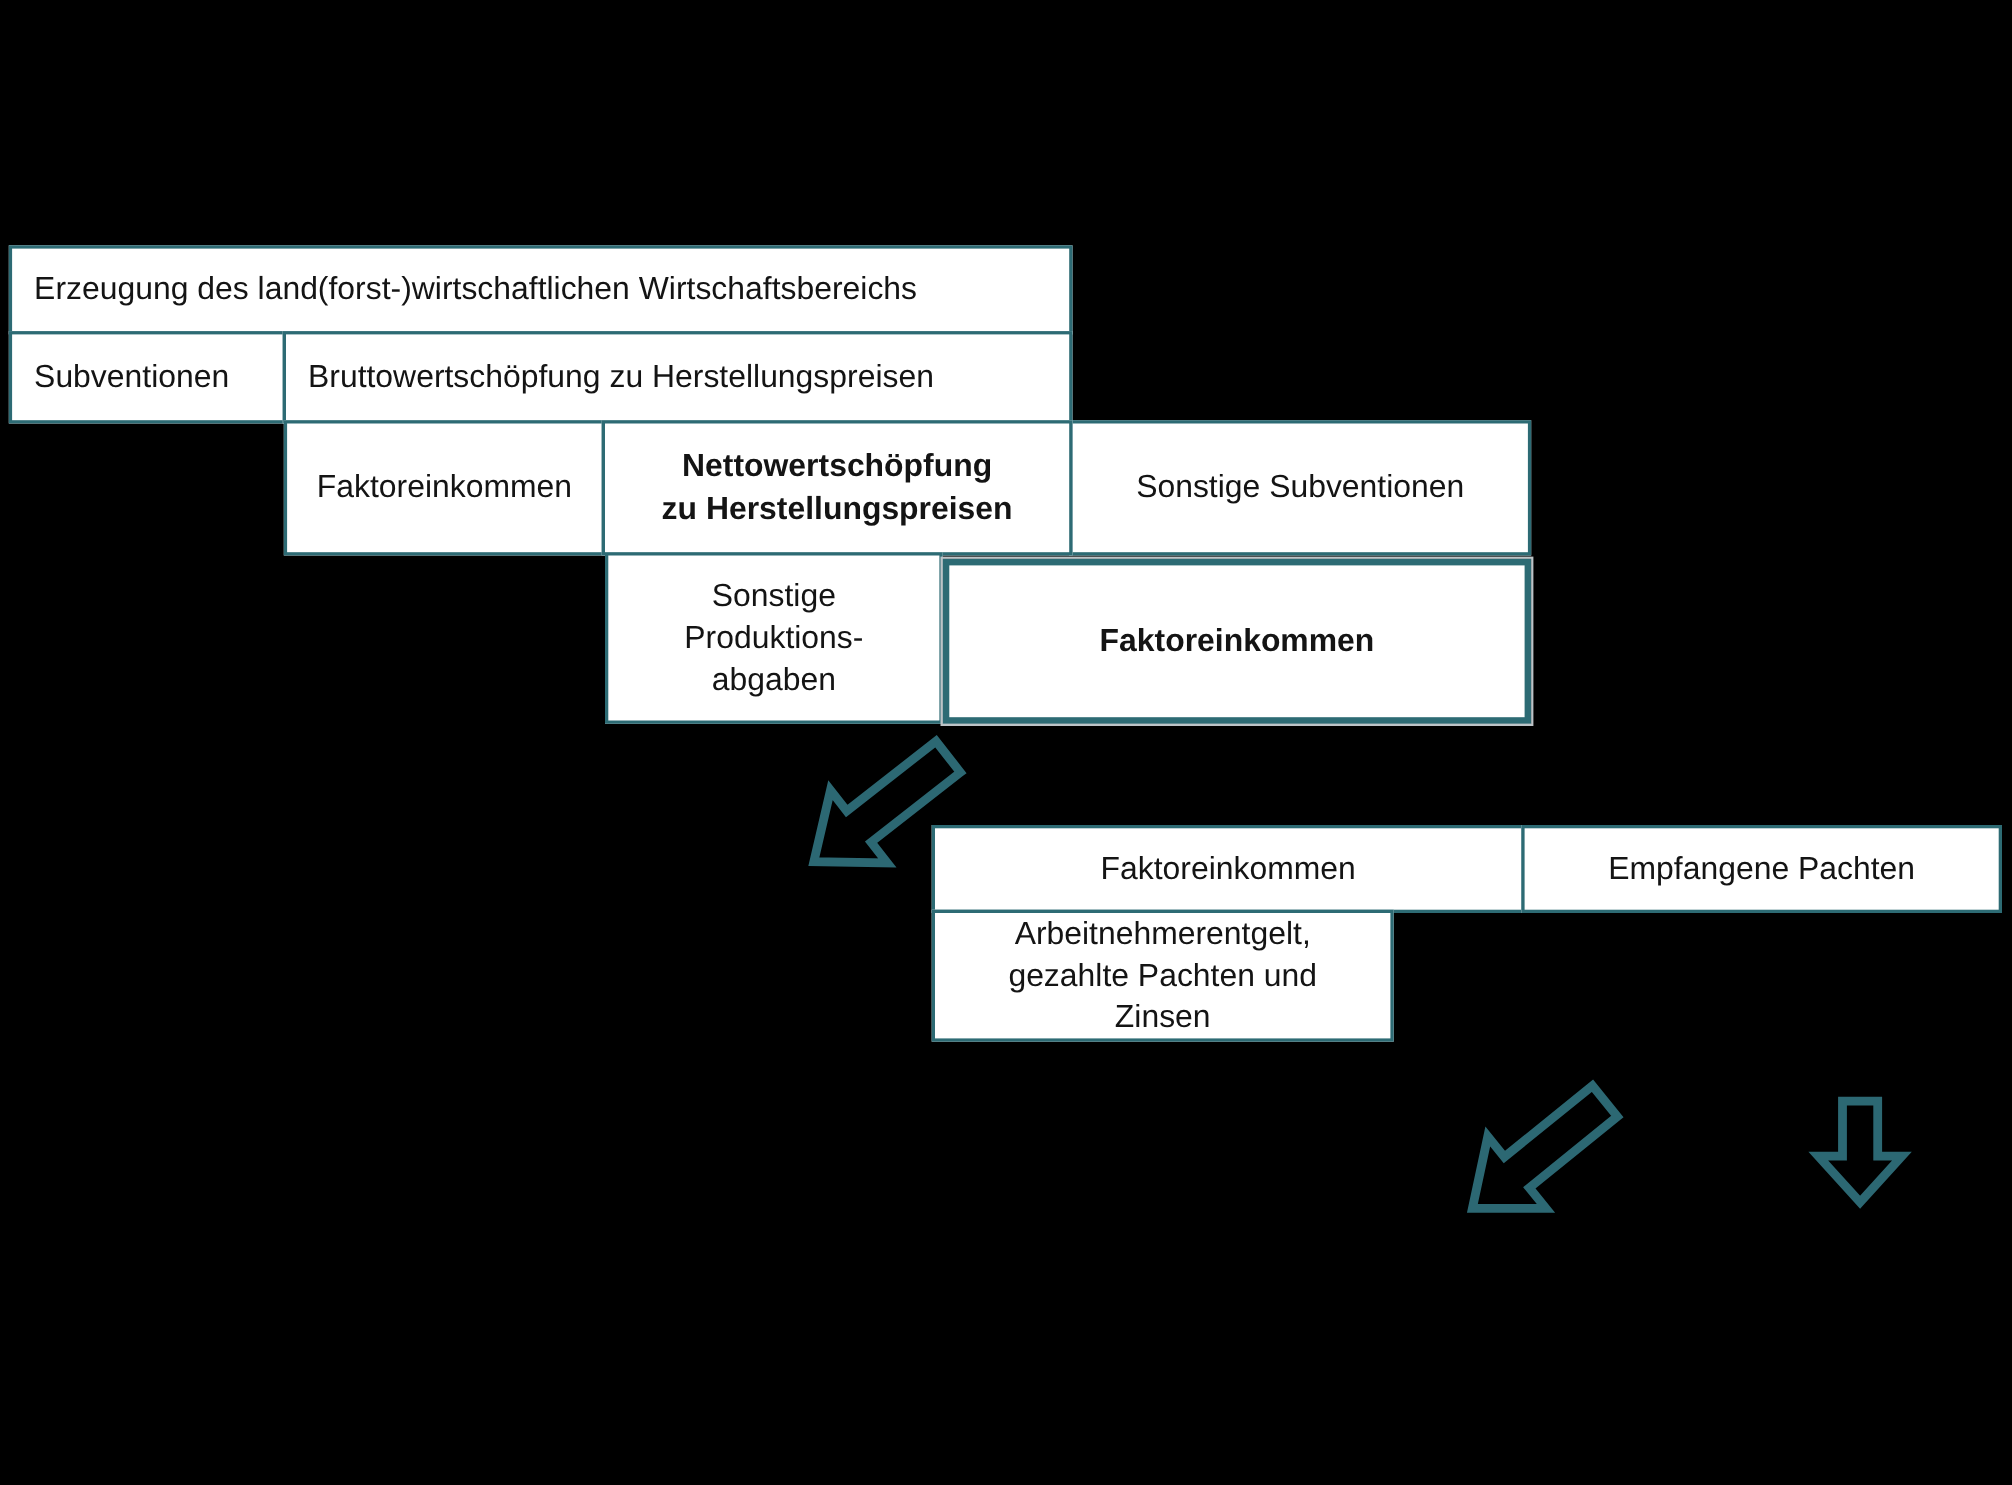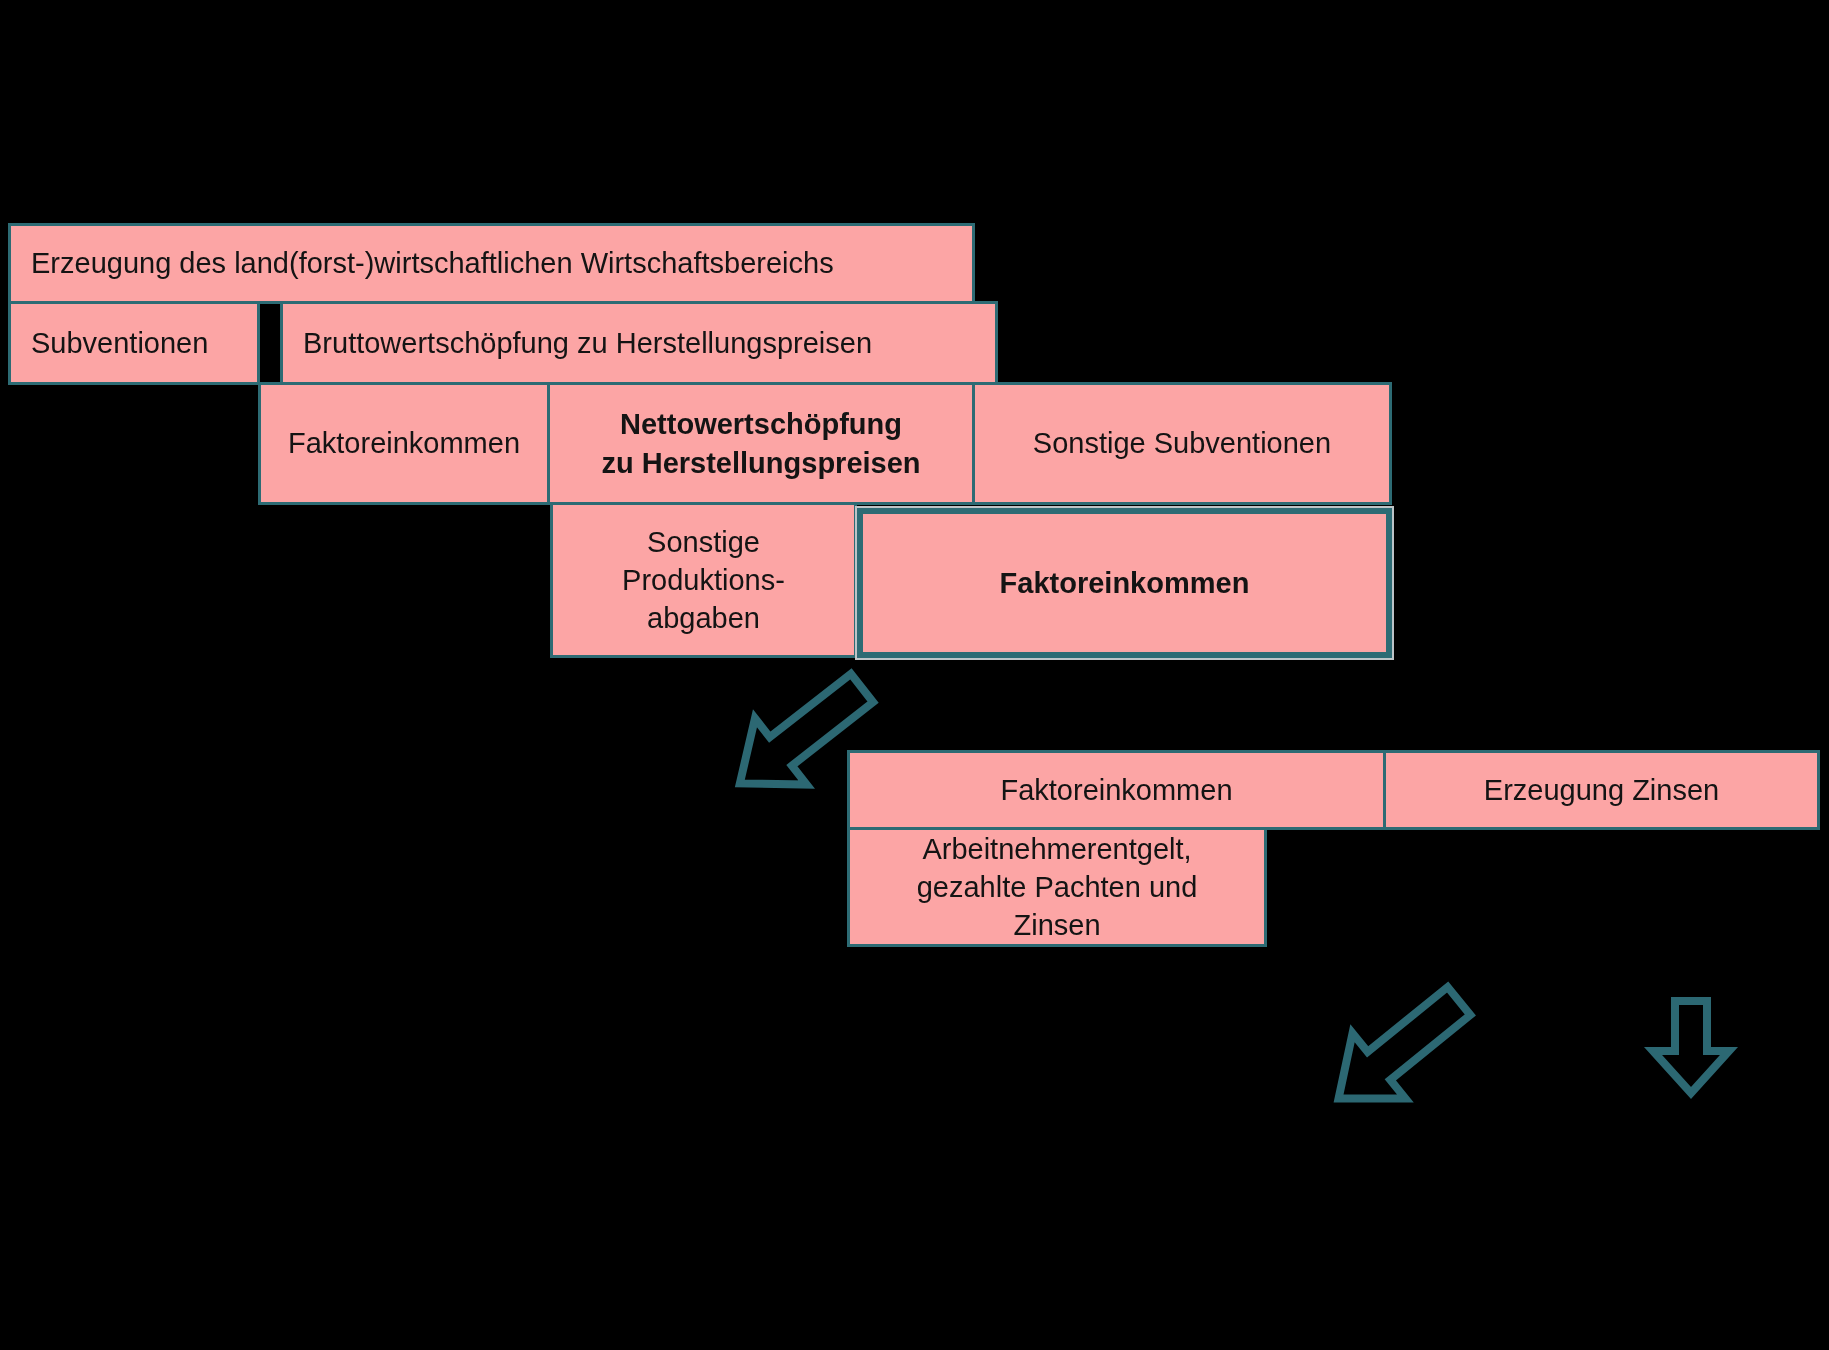--- a/index.html
+++ b/index.html
@@ -1,30 +1,30 @@
 <!DOCTYPE html>
 <html><head>
 <meta charset="utf-8">
 <style>
   html,body{margin:0;padding:0;background:#000;}
   .stage{position:relative;width:1829px;height:1350px;background:#000;overflow:hidden;}
   .b{
     position:absolute;box-sizing:border-box;
-    background:#fca5a5;border:3px solid #2d6b74;color:#141414;
+    background:#ffffff;border:3px solid #2d6b74;color:#141414;
     font:29px/1.32 "Liberation Sans", sans-serif;
     display:flex;align-items:center;justify-content:center;
     text-align:center;white-space:pre-line;z-index:1;
   }
   .b.left{justify-content:flex-start;text-align:left;padding-left:20px;}
   .b.bold{font-weight:700;}
   .b.thick{border-width:6px;outline:2px solid #bdc4c7;z-index:2;}
   
   #r1 {left:8px;   top:223px; width:967px; height:81px;}
   #r2v{left:8px;   top:301px; width:252px; height:84px;}
-  #r2b{left:257px; top:301px; width:718px; height:84px;margin-left:23px;}
+  #r2b{left:257px; top:301px; width:718px; height:84px;}
   #r3a{left:258px; top:382px; width:292px; height:123px;}
   #r3n{left:547px; top:382px; width:428px; height:123px;}
   #r3s{left:972px; top:382px; width:420px; height:123px;}
   #r4p{left:550px; top:502px; width:307px; height:156px;text-align:center;}
   #r4f{left:857px; top:508px; width:535px; height:150px;}
   
   #rAf{left:847px;  top:750px; width:539px; height:80px;}
   #rAe{left:1383px; top:750px; width:437px; height:80px;}
   #rBa{left:847px;  top:827px; width:420px; height:120px;}
   #rBn{left:1263px; top:830px; width:559px; height:148px;}
@@ -41,21 +41,21 @@
   <div class="b" id="r3a">Faktoreinkommen</div>
   <div class="b" id="r3s">Sonstige Subventionen</div>
   <div class="b bold" id="r3n">Nettowertschöpfung
 zu Herstellungspreisen</div>
   <div class="b" id="r4p">Sonstige
 Produktions-
 abgaben</div>
   <div class="b bold thick" id="r4f">Faktoreinkommen</div>
 
   <div class="b" id="rAf">Faktoreinkommen</div>
-  <div class="b" id="rAe">Erzeugung Zinsen</div>
+  <div class="b" id="rAe">Empfangene Pachten</div>
   <div class="b" id="rBa">Arbeitnehmerentgelt,
 gezahlte Pachten und
 Zinsen</div>
 
   <svg class="arrows" width="1829" height="1350" viewBox="0 0 1829 1350">
     <g transform="translate(862,688) rotate(142)">
       <polygon points="0,-18 103,-18 103,-42 155,0 103,42 103,18 0,18" fill="none" stroke-width="8" stroke-miterlimit="10" stroke="#2c6873"></polygon>
     </g>
     <g transform="translate(1459,1001) rotate(141)">
       <polygon points="0,-18 103,-18 103,-42 155,0 103,42 103,18 0,18" fill="none" stroke-width="8" stroke-miterlimit="10" stroke="#2c6873"></polygon>

